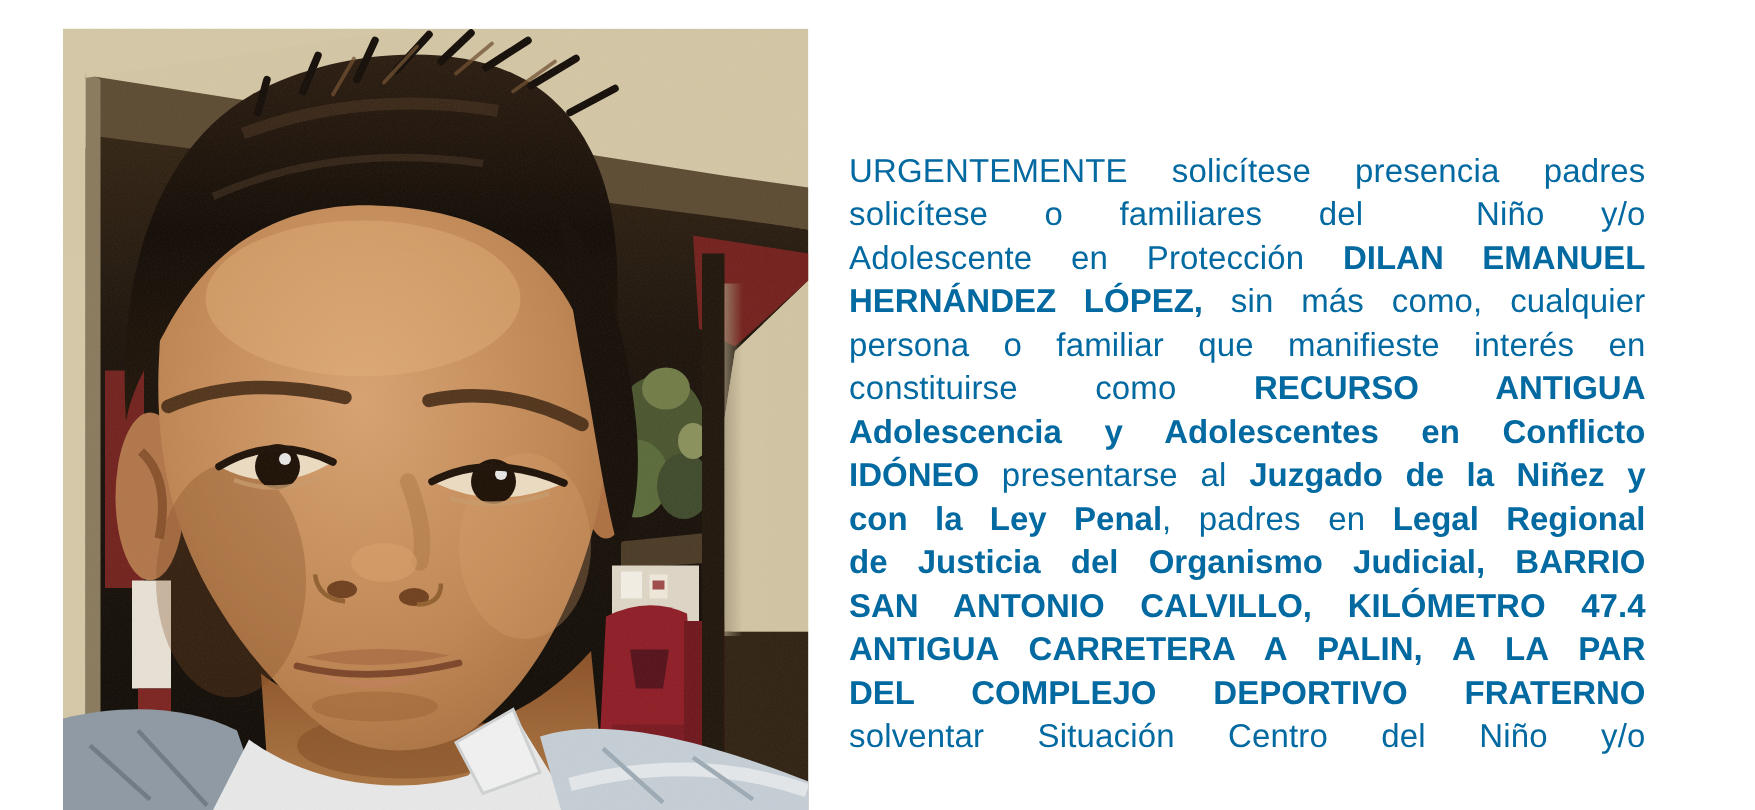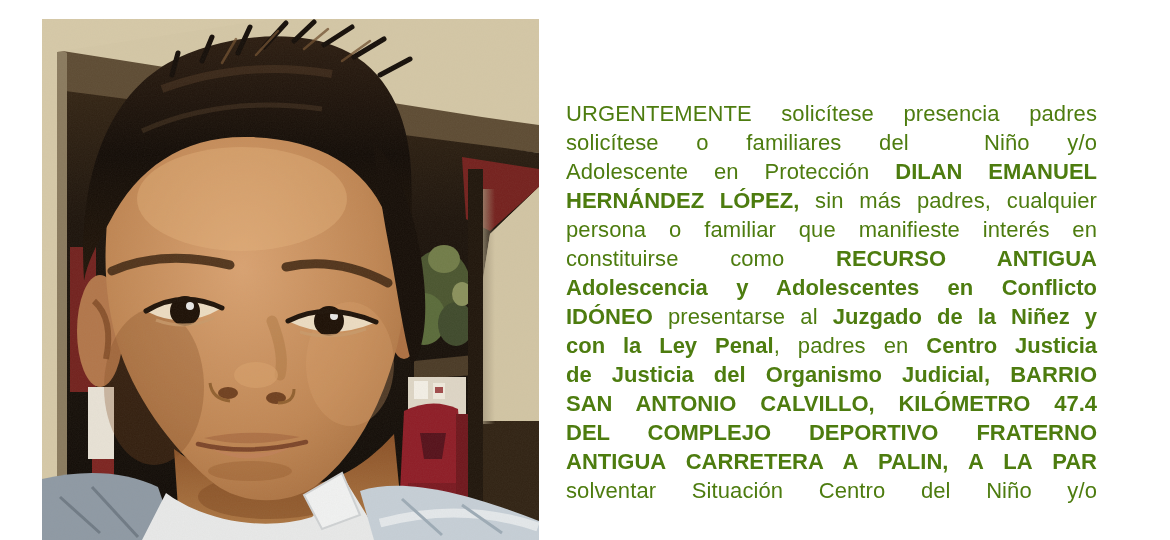--- a/index.html
+++ b/index.html
@@ -175,28 +175,28 @@
         <path d="M262,476 L300,454 L318,496 L280,510 Z" fill="#f1f2f2" stroke="#cfd2d4" stroke-width="2"></path>
         <path d="M318,472 C362,458 425,474 497,502 L497,521 L332,521 Z" fill="#c6cfd7"></path>
         <path d="M338,504 Q420,482 496,508" stroke="#e9ecee" stroke-width="9" fill="none" opacity="0.85"></path>
         <path d="M360,480 L400,516 M420,486 L460,514" stroke="#9dabb6" stroke-width="3" fill="none"></path>
       </g>
     </g>
     <rect x="0" y="0" width="497" height="521" filter="url(#grain)" opacity="0.55"></rect>
   </svg>
 </figure>
 
-<div class="notice" id="notice" style="color: #4d7c0f;">
+<div class="notice" id="notice" style="color: #0369a1;">
     <div class="nline"><span class="r">URGENTEMENTE solicítese presencia padres</span></div>
     <div class="nline"><span class="r">solicítese o familiares del  Niño y/o</span></div>
     <div class="nline"><span class="r">Adolescente en Protección </span><span class="b">DILAN EMANUEL</span></div>
-    <div class="nline"><span class="b">HERNÁNDEZ LÓPEZ,</span><span class="r"> sin más padres, cualquier</span></div>
+    <div class="nline"><span class="b">HERNÁNDEZ LÓPEZ,</span><span class="r"> sin más como, cualquier</span></div>
     <div class="nline"><span class="r">persona o familiar que manifieste interés en</span></div>
     <div class="nline"><span class="r">constituirse como </span><span class="b">RECURSO ANTIGUA</span></div>
     <div class="nline"><span class="b">Adolescencia y Adolescentes en Conflicto</span></div>
     <div class="nline"><span class="b">IDÓNEO</span><span class="r"> presentarse al </span><span class="b">Juzgado de la Niñez y</span></div>
-    <div class="nline"><span class="b">con la Ley Penal</span><span class="r">, padres en </span><span class="b">Centro Justicia</span></div>
+    <div class="nline"><span class="b">con la Ley Penal</span><span class="r">, padres en </span><span class="b">Legal Regional</span></div>
     <div class="nline"><span class="b">de Justicia del Organismo Judicial, BARRIO</span></div>
     <div class="nline"><span class="b">SAN ANTONIO CALVILLO, KILÓMETRO 47.4</span></div>
+    <div class="nline"><span class="b">ANTIGUA CARRETERA A PALIN, A LA PAR</span></div>
     <div class="nline"><span class="b">DEL COMPLEJO DEPORTIVO FRATERNO</span></div>
-    <div class="nline"><span class="b">ANTIGUA CARRETERA A PALIN, A LA PAR</span></div>
     <div class="nline"><span class="r">solventar Situación Centro del Niño y/o</span></div>
   </div>
 
 </body></html>

